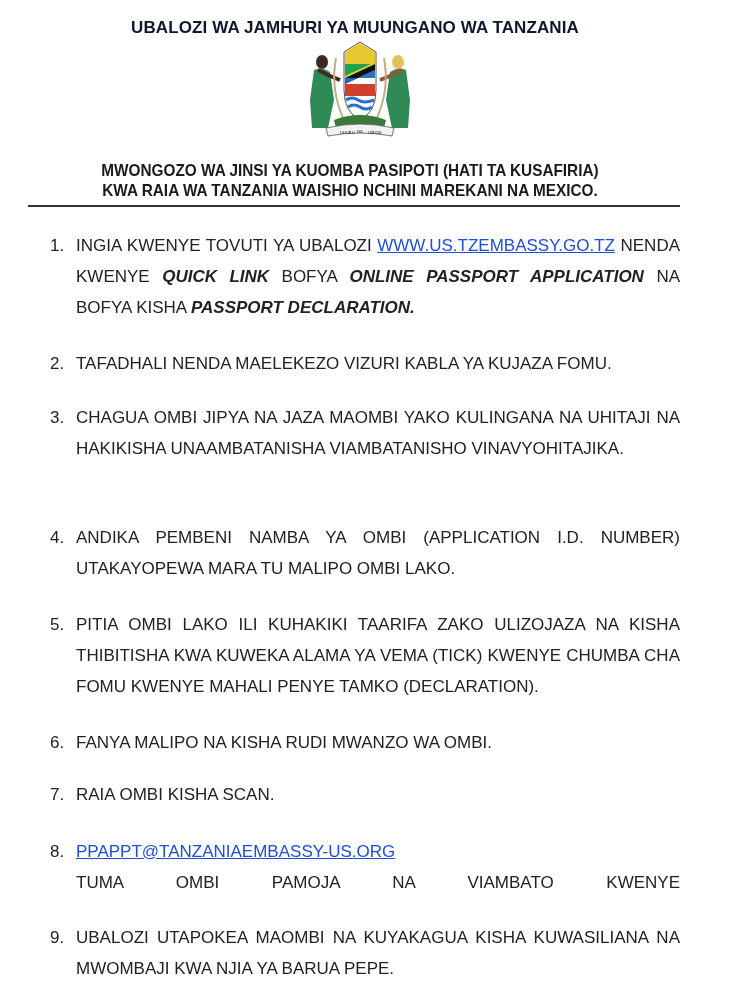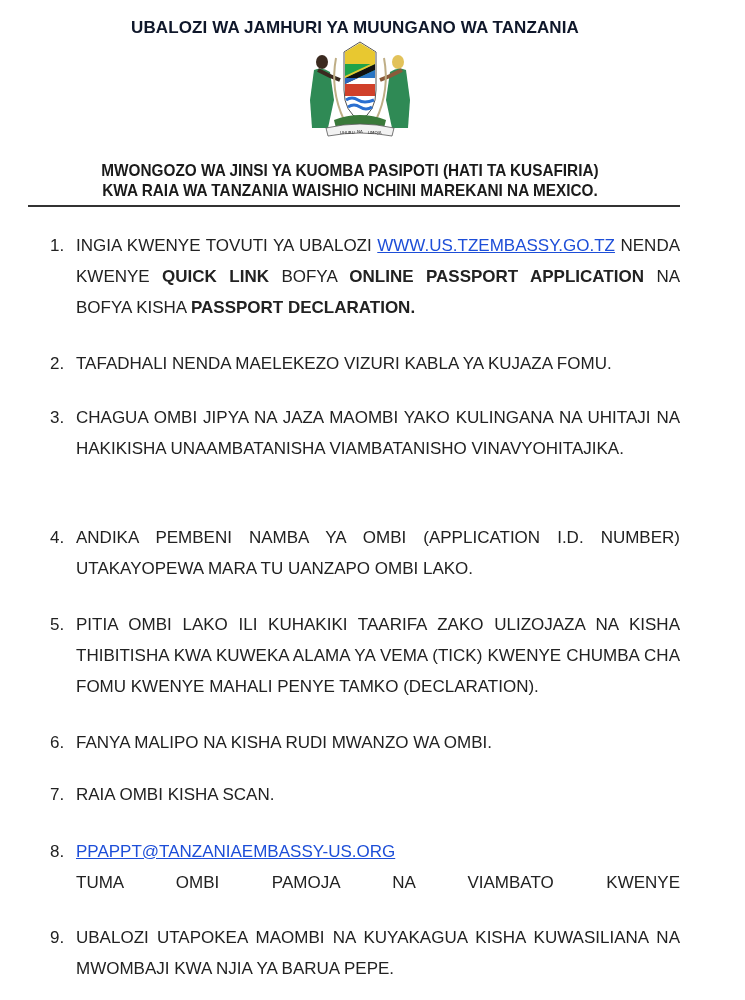--- a/index.html
+++ b/index.html
@@ -6,21 +6,21 @@
     body { width: 745px; height: 1000px; position: relative; overflow: hidden; color: #1e1e1e; font-family: "Liberation Sans", sans-serif; }
     .title { position: absolute; top: 18px; left: 0; width: 710px; text-align: center; font-weight: bold; font-size: 17px; letter-spacing: 0.1px; color: #0f172a; }
     .emblem { position: absolute; top: 40px; left: 300px; width: 120px; height: 100px; }
     .subtitle { position: absolute; top: 160px; left: 20px; width: 660px; text-align: center; font-weight: bold; font-size: 16.5px; line-height: 20px; color: #1a1a1a; transform: scaleX(0.93); transform-origin: center; }
     .rule { position: absolute; top: 205px; left: 28px; width: 652px; height: 2px; background: #333; }
     .item { position: absolute; left: 50px; width: 630px; font-size: 17px; line-height: 31px; color: #222; }
     .num { position: absolute; left: 0; top: 0; width: 24px; }
     .body { margin-left: 26px; text-align: justify; text-align-last: left; }
     .body.just-last { text-align-last: justify; }
     .link { color: #1d4ed8; text-decoration: underline; }
-    .bi { font-weight: bold; }
+    .bi { font-weight: bold; font-style: italic; }
     .it { }
   </style>
 </head>
 <body>
 
 <div>
 
   <div class="title">UBALOZI WA JAMHURI YA MUUNGANO WA TANZANIA</div>
 
   <div class="emblem">
@@ -73,21 +73,21 @@
     <div class="body">TAFADHALI NENDA MAELEKEZO VIZURI KABLA YA KUJAZA FOMU.</div>
   </div>
 
   <div class="item" style="top:402px;">
     <span class="num">3.</span>
     <div class="body">CHAGUA OMBI JIPYA NA JAZA MAOMBI YAKO KULINGANA NA UHITAJI NA HAKIKISHA UNAAMBATANISHA VIAMBATANISHO VINAVYOHITAJIKA.</div>
   </div>
 
   <div class="item" style="top:522px;">
     <span class="num">4.</span>
-    <div class="body">ANDIKA PEMBENI NAMBA YA OMBI (APPLICATION I.D. NUMBER) UTAKAYOPEWA MARA TU UANZAPO OMBI LAKO.</div>
+    <div class="body">ANDIKA PEMBENI NAMBA YA OMBI (APPLICATION I.D. NUMBER) UTAKAYOPEWA MARA TU MALIPO OMBI LAKO.</div>
   </div>
 
   <div class="item" style="top:609px;">
     <span class="num">5.</span>
     <div class="body">PITIA OMBI LAKO ILI KUHAKIKI TAARIFA ZAKO ULIZOJAZA NA KISHA THIBITISHA KWA KUWEKA ALAMA YA VEMA (TICK) KWENYE CHUMBA CHA FOMU KWENYE MAHALI PENYE TAMKO (DECLARATION).</div>
   </div>
 
   <div class="item" style="top:727px;">
     <span class="num">6.</span>
     <div class="body">FANYA MALIPO NA KISHA RUDI MWANZO WA OMBI.</div>

